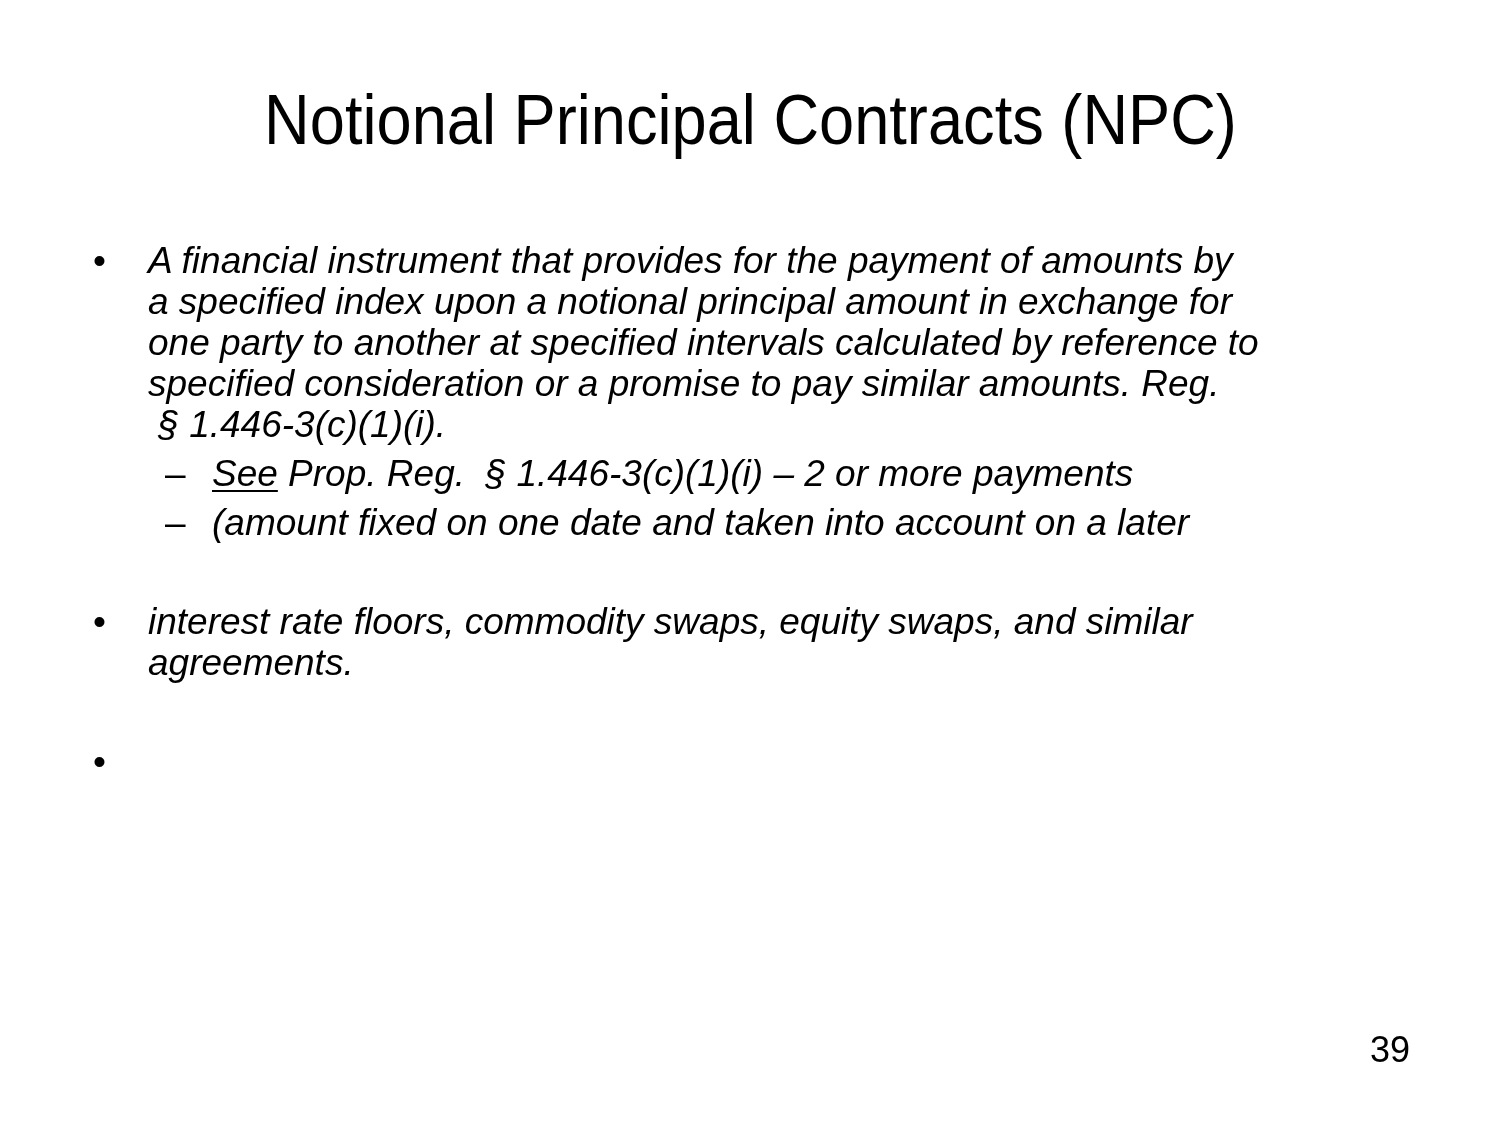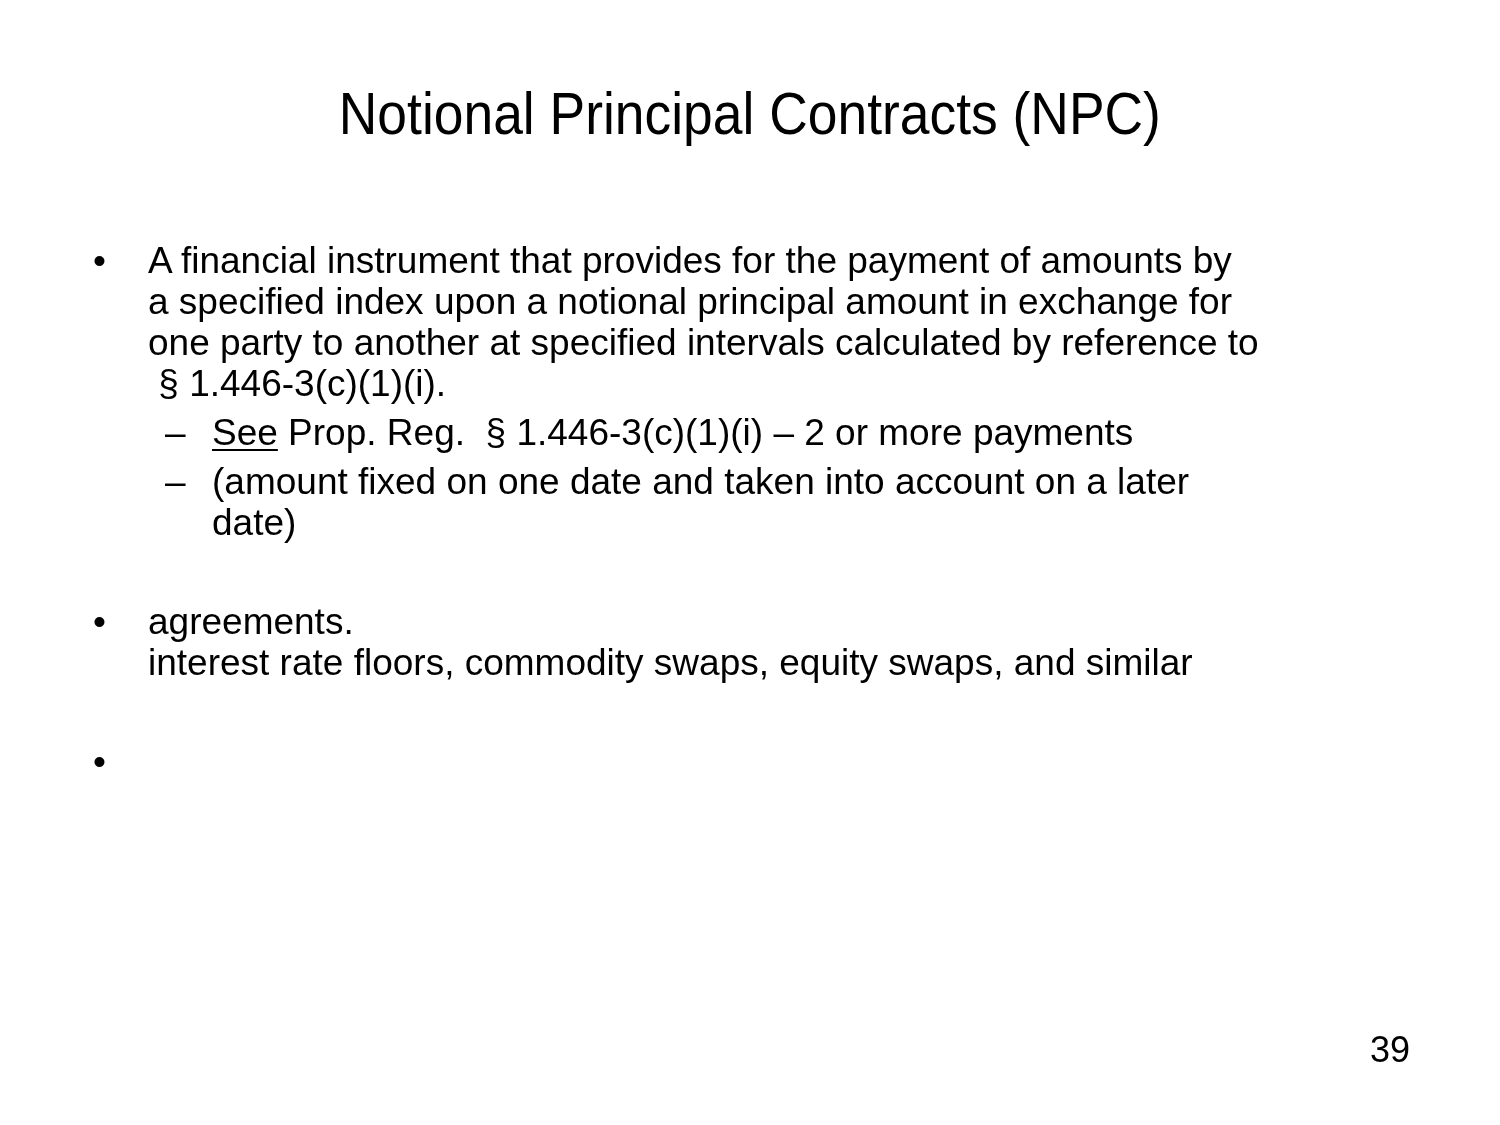--- a/index.html
+++ b/index.html
@@ -6,72 +6,72 @@
   .slide{
     position:relative;
     width:1500px;height:1125px;
     background:#ffffff;color:#000000;
     font-family:"Liberation Sans","DejaVu Sans",sans-serif;
     overflow:hidden;
   }
   .title{
     position:absolute;top:84px;left:0;width:100%;
     margin:0;text-align:center;
-    font-weight:400;font-size:60px;line-height:1;
+    font-weight:400;font-size:71px;line-height:1;
     white-space:nowrap;
   }
   .title-text{display:inline-block;transform:scaleX(.89);transform-origin:50% 50%;}
   .content{position:absolute;left:93px;top:240px;right:60px;}
   .bullet{display:flex;align-items:flex-start;}
   .bullet.main:not(:first-child){margin-top:58px;}
   .bullet.sub{padding-left:72px;margin-top:8px;}
   .marker{flex:none;width:55px;font-size:37px;line-height:41px;}
   .bullet.sub .marker{width:47px;}
-  .lines{min-width:0;}
+  .lines{min-width:0;font-style:italic;}
   .line{font-size:37px;line-height:41px;white-space:pre;}
   .line u{text-decoration:underline;text-underline-offset:4px;text-decoration-thickness:2px;}
   .page-number{
     position:absolute;top:1032px;right:90px;
     font-size:36px;line-height:1;
   }
 </style>
 </head>
 <body>
 
 <div class="slide">
   <h1 class="title"><span class="title-text">Notional Principal Contracts (NPC)</span></h1>
 
   <div class="content" id="bullets">
       <div class="bullet main">
         <span class="marker">•</span>
         <div class="lines">
           <div class="line">A financial instrument that provides for the payment of amounts by</div>
           <div class="line">a specified index upon a notional principal amount in exchange for</div>
           <div class="line">one party to another at specified intervals calculated by reference to</div>
+          <div class="line">specified consideration or a promise to pay similar amounts. Reg.</div>
           <div class="line"> § 1.446-3(c)(1)(i).</div>
         </div>
       </div>
       <div class="bullet sub">
         <span class="marker">–</span>
         <div class="lines">
           <div class="line"><u>See</u> Prop. Reg.  § 1.446-3(c)(1)(i) – 2 or more payments</div>
         </div>
       </div>
       <div class="bullet sub">
         <span class="marker">–</span>
         <div class="lines">
           <div class="line">(amount fixed on one date and taken into account on a later</div>
-          <div class="line">date)</div>
         </div>
       </div>
       <div class="bullet main">
         <span class="marker">•</span>
         <div class="lines">
+          <div class="line">interest rate floors, commodity swaps, equity swaps, and similar</div>
           <div class="line">agreements.</div>
-          <div class="line">interest rate floors, commodity swaps, equity swaps, and similar</div>
         </div>
       </div>
       <div class="bullet main">
         <span class="marker">•</span>
       </div>
     </div>
 
   <div class="page-number">39</div>
 </div>
 

